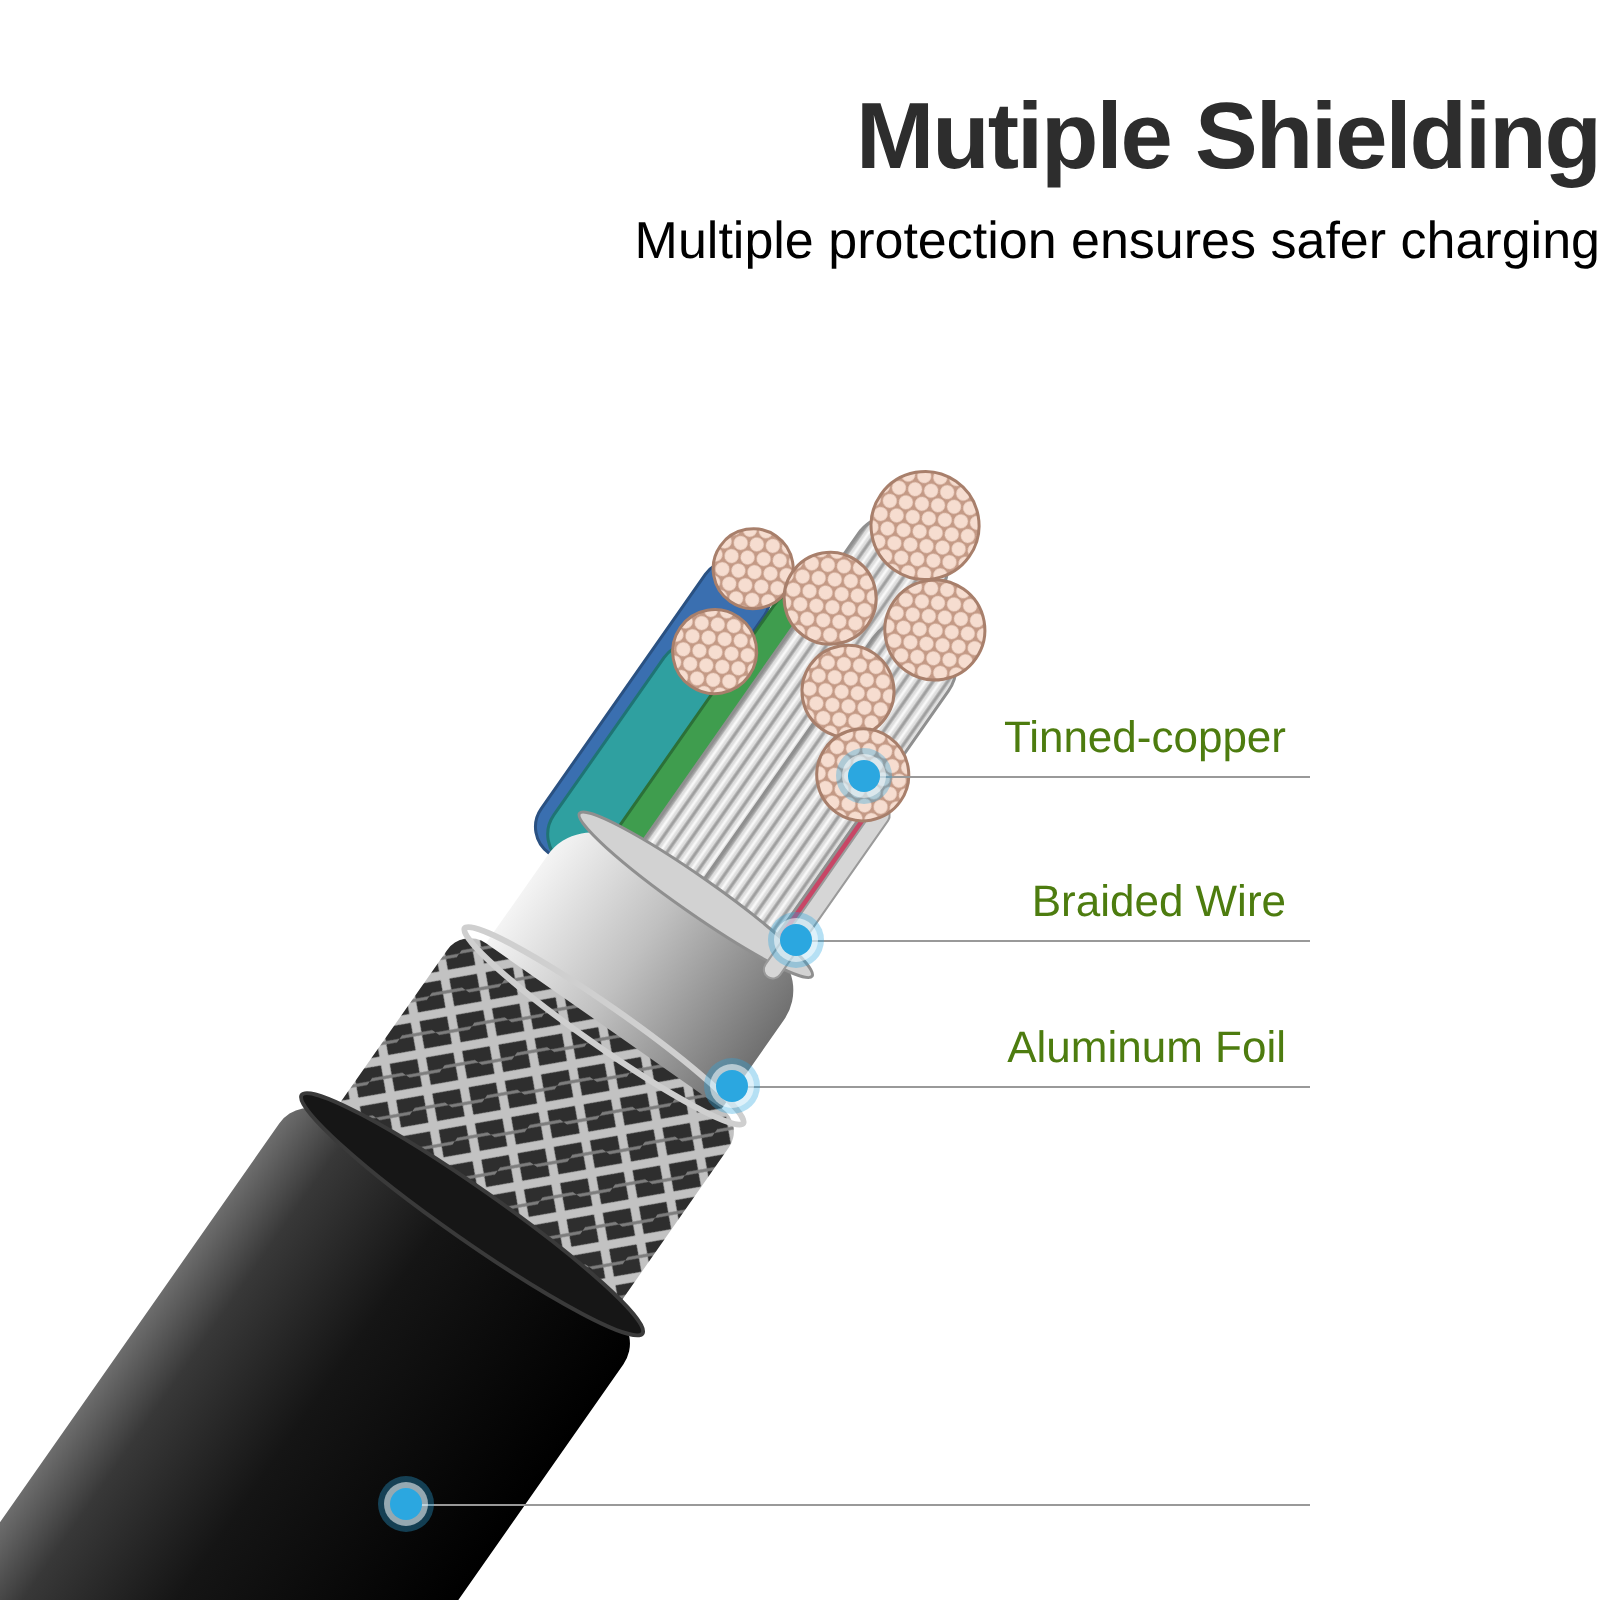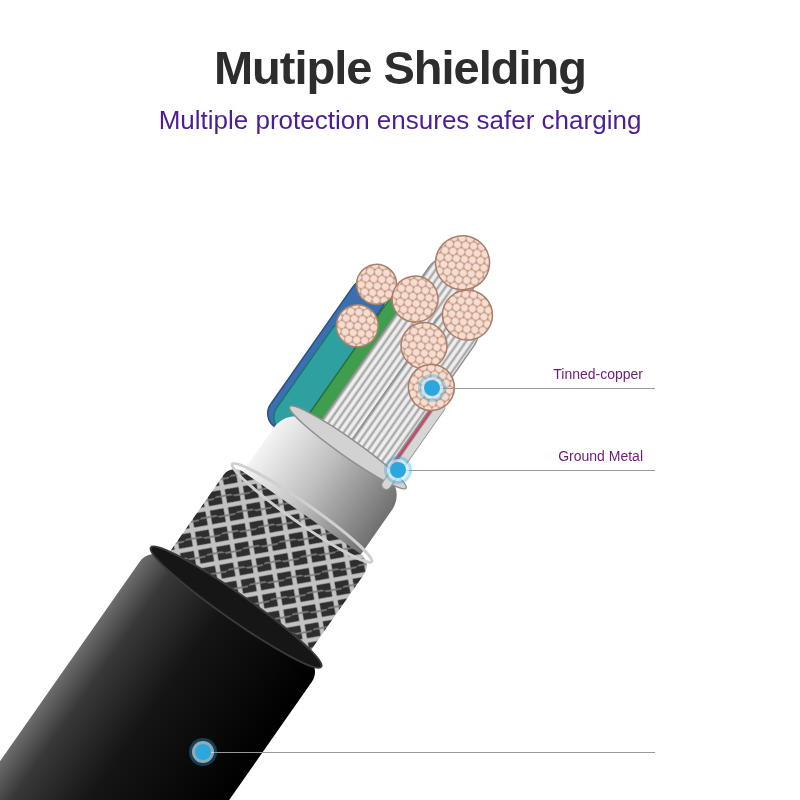--- a/index.html
+++ b/index.html
@@ -1,35 +1,35 @@
 <!DOCTYPE html>
 <html><head>
 <meta charset="utf-8">
 <style>
   html,body{margin:0;padding:0;background:#fff;}
   .page{
     position:relative;width:800px;height:800px;background:#fff;
     overflow:hidden;font-family:"Liberation Sans",sans-serif;
   }
-  header{position:absolute;top:42px;left:0;width:800px;text-align:center;z-index:3;}
+  header{position:absolute;top:42px;left:0;width:800px;text-align:right;z-index:3;}
   .title{
     margin:0;font-size:47px;line-height:1.12;font-weight:800;
     color:#2d2d2d;letter-spacing:-1px;
   }
   .subtitle{
-    margin:10px 0 0 0;font-size:26px;font-weight:400;color:#4c1d95;letter-spacing:0;
+    margin:10px 0 0 0;font-size:26px;font-weight:400;color:#000000;letter-spacing:0;
   }
   .cable-svg{position:absolute;left:0;top:0;width:800px;height:800px;z-index:1;}
   .callout{
     position:absolute;z-index:2;height:34px;
     border-bottom:1px solid #999999;
   }
   .callout-label{
     display:block;text-align:right;padding:0 12px 6px 0;
-    font-size:14px;color:#701a75;font-weight:400;
+    font-size:22px;color:#4d7c0f;font-weight:400;
     position:absolute;bottom:0;right:0;left:0;margin-top:12px;
   }
   .callout-dot{
     position:absolute;left:-8px;bottom:-8px;width:16px;height:16px;border-radius:50%;
     background:#2ba7e0;
     box-shadow:0 0 0 3px rgba(255,255,255,0.55), 0 0 0 6px rgba(43,167,224,0.35);
   }
 </style>
 </head>
 <body>
@@ -126,23 +126,27 @@
       </g>
     </g>
   </svg>
 
   <div class="callout" style="left:432px;top:354px;width:223px;">
     <span class="callout-label">Tinned-copper</span>
     <span class="callout-dot"></span>
   </div>
 
   <div class="callout" style="left:398px;top:436px;width:257px;">
-    <span class="callout-label">Ground Metal</span>
+    <span class="callout-label">Braided Wire</span>
     <span class="callout-dot"></span>
   </div>
 
+  <div class="callout" style="left:366px;top:509px;width:289px;">
+    <span class="callout-label">Aluminum Foil</span>
+    <span class="callout-dot"></span>
+  </div>
 
 
   <div class="callout" style="left:203px;top:718px;width:452px;">
     <span class="callout-dot"></span>
   </div>
 
 </div>
 
 </body></html>

